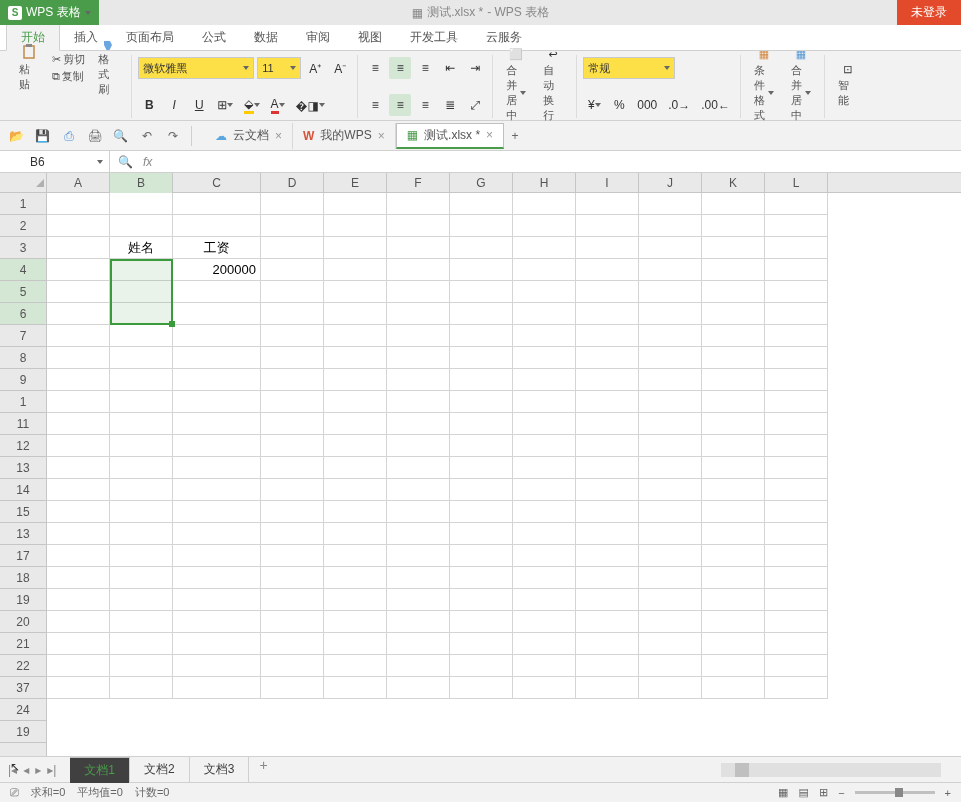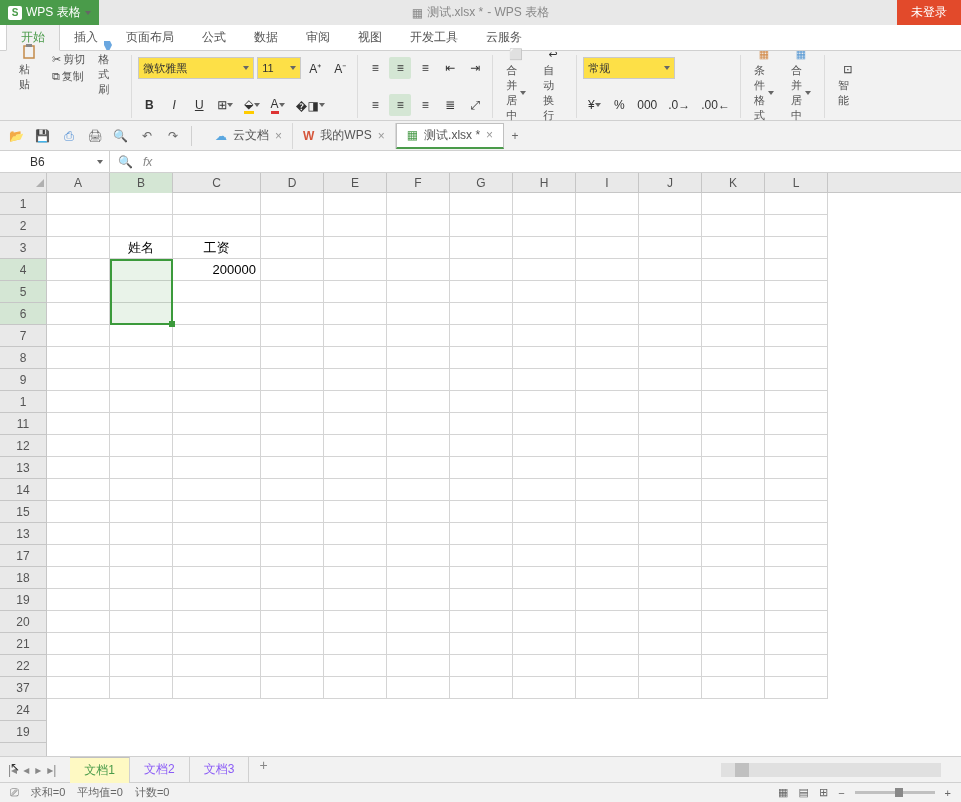--- a/index.html
+++ b/index.html
@@ -60,22 +60,22 @@
 .cell.wide { width:88px; }
 
 .sel-range { position:absolute; border:2px solid #3b9a3b; background:rgba(74,155,74,0.12); pointer-events:none; }
 .sel-handle { position:absolute; width:6px; height:6px; background:#3b9a3b; }
 
 
 .sheetbar { height:26px; background:#f2f2f2; border-top:1px solid #d0d0d0; display:flex; align-items:center; padding:0 6px; position:relative; }
 .sheet-nav { display:flex; gap:2px; color:#888; }
 .sheet-nav span { cursor:pointer; padding:0 2px; }
 .sheet-tabs { display:flex; margin-left:12px; }
-.sheet-tab { padding:4px 14px; font-size:12px; color:#8b5cf6; cursor:pointer; border-right:1px solid #d0d0d0; }
-.sheet-tab.active { background:#fef9c3; color:#4a9b4a; border-top:1px solid #c0c0c0; }
+.sheet-tab { padding:4px 14px; font-size:12px; color:#404040; cursor:pointer; border-right:1px solid #d0d0d0; }
+.sheet-tab.active { background:#404040; color:#4a9b4a; border-top:1px solid #c0c0c0; }
 .sheet-add { padding:0 10px; color:#888; cursor:pointer; font-size:14px; }
 .hscroll { position:absolute; right:20px; top:6px; width:220px; height:14px; background:#e0e0e0; }
 .hscroll-thumb { position:absolute; left:14px; top:0; width:14px; height:14px; background:#c0c0c0; }
 
 
 .status { height:20px; background:#f2f2f2; border-top:1px solid #d0d0d0; display:flex; align-items:center; padding:0 10px; font-size:11px; color:#666; gap:12px; }
 .status-right { margin-left:auto; display:flex; gap:10px; align-items:center; }
 .zoom-slider { width:80px; height:3px; background:#c0c0c0; position:relative; }
 .zoom-slider::after { content:""; position:absolute; left:50%; top:-3px; width:8px; height:9px; background:#888; }
 

